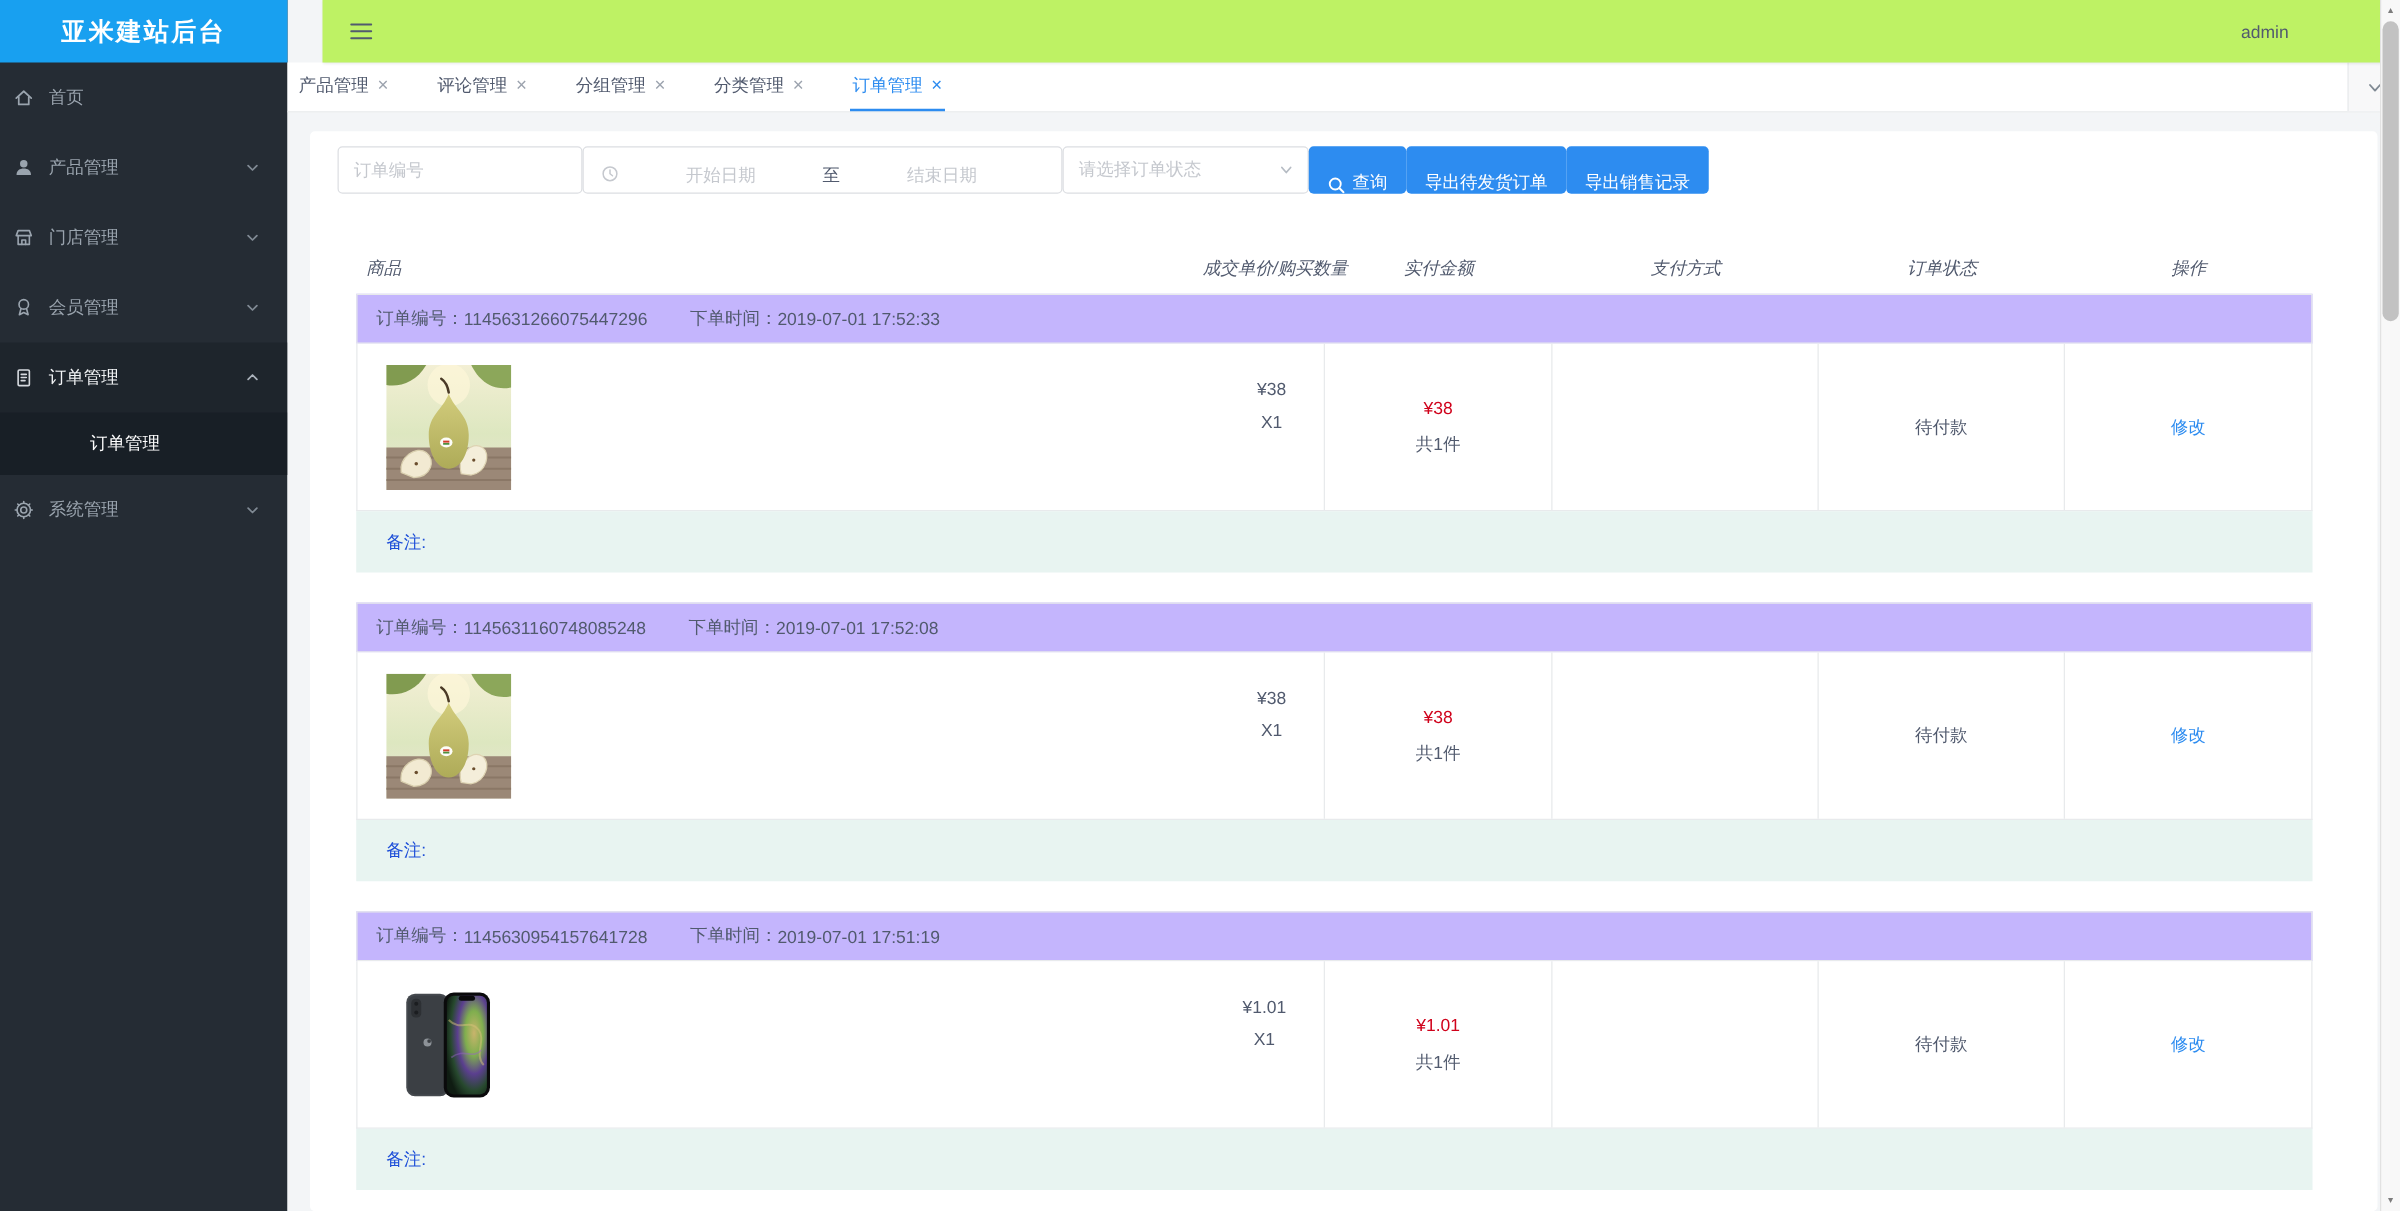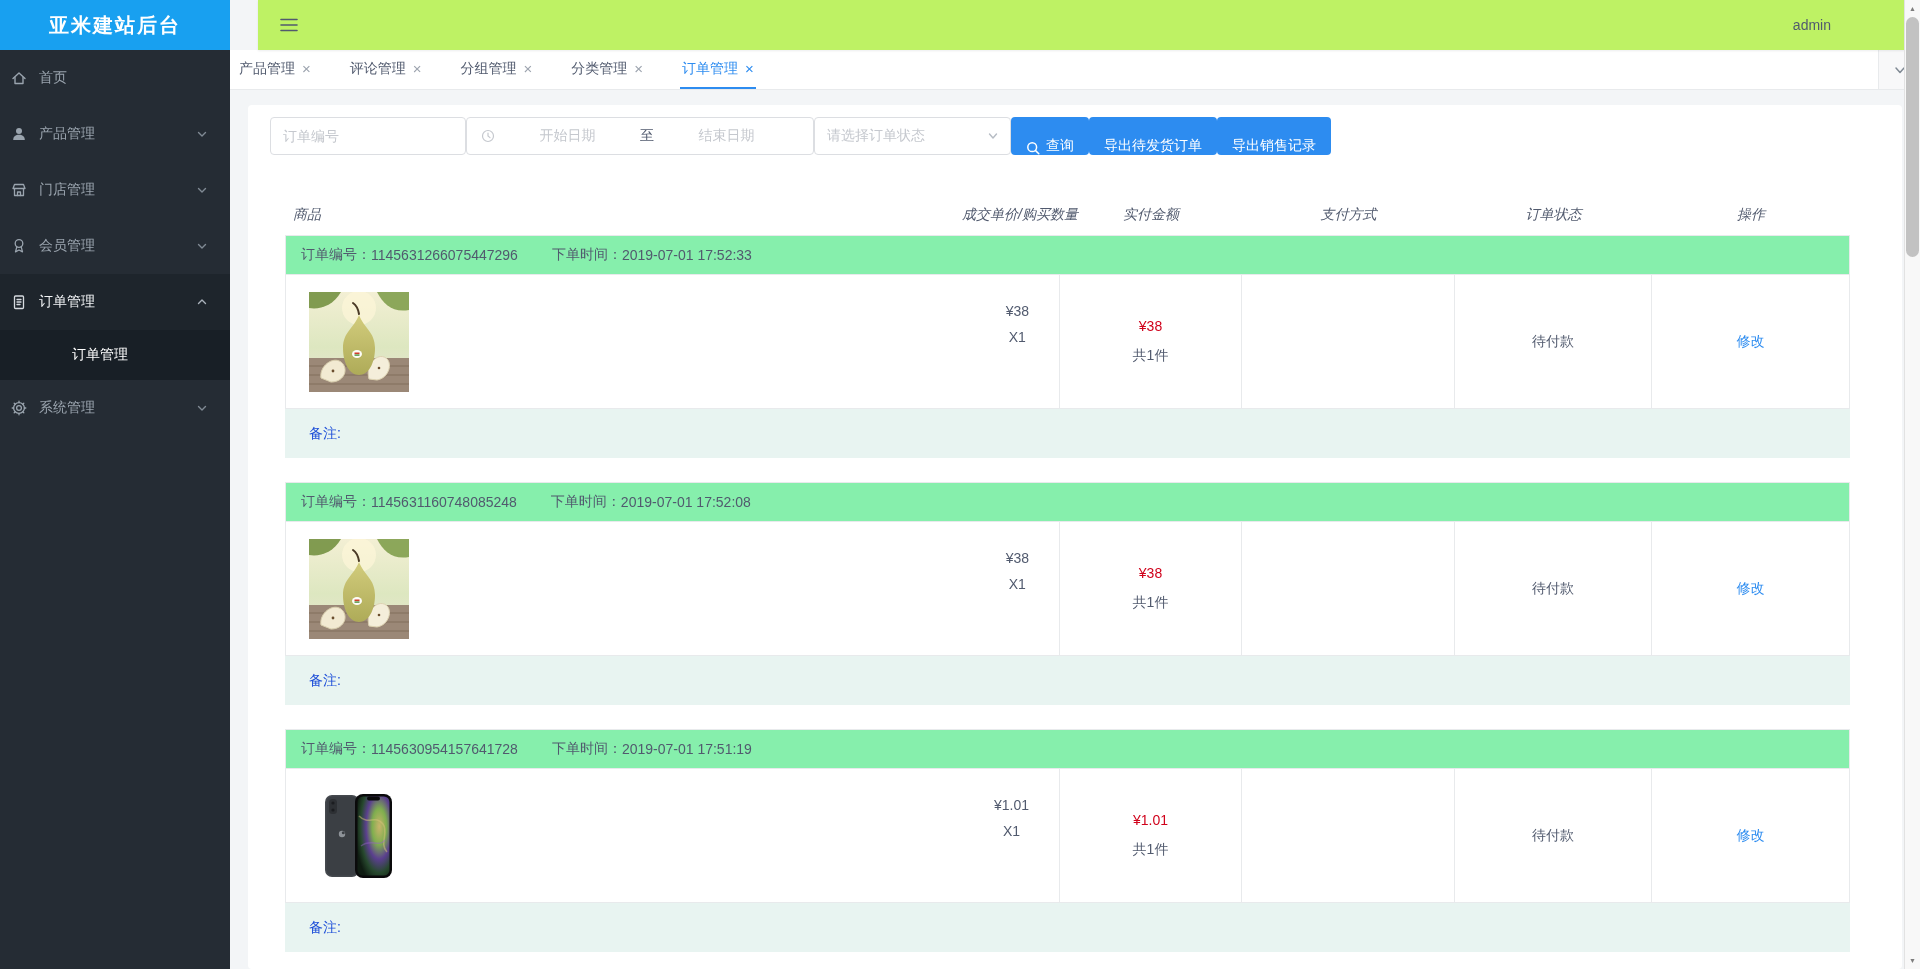--- a/index.html
+++ b/index.html
@@ -42,43 +42,43 @@
 
   .content { flex:1; background:#f3f5f7; padding:15px 18px 0; overflow:hidden; }
   .card { background:#fff; border-radius:4px; height:100%; padding:12px 22px 0; }
 
   
   .filters { display:flex; align-items:center; gap:0; }
   .f-input { width:196px; height:38px; border:1px solid #dcdee2; border-radius:4px;
              padding:0 12px; font-size:14px; color:#515a6e; outline:none;
              font-family:"Liberation Sans","DejaVu Sans",sans-serif; }
   .f-input::placeholder { color:#c5c8ce; }
-  .date-picker { width:348px; height:38px; border:1px solid #dcdee2; border-radius:4px;
-                 display:flex; align-items:center; padding:0 14px; cursor:pointer; }
+  .date-picker { width:384px; height:38px; border:1px solid #dcdee2; border-radius:4px;
+                 display:flex; align-items:flex-start; padding:14px 14px; cursor:pointer; }
   .date-picker .half { flex:1; text-align:center; }
   .ph { color:#c5c8ce; font-size:14px; }
   .sep { color:#515a6e; font-size:14px; }
   .f-select { width:197px; height:38px; border:1px solid #dcdee2; border-radius:4px;
               display:flex; align-items:center; justify-content:space-between; padding:0 10px 0 12px; cursor:pointer; }
   .btn { height:38px; border:none; border-radius:4px; background:#2d8cf0; color:#fff;
          font-size:14px; padding:0 15px; display:flex; align-items:flex-end; gap:6px; cursor:pointer;
          font-family:"Liberation Sans","DejaVu Sans",sans-serif; }
 
   
   .table-wrap { margin:40px 30px 0 15px; }
   .thead { display:flex; align-items:center; height:40px; font-size:14px; color:#515a6e;font-style:italic; }
   .th-product { flex:1; display:flex; justify-content:space-between; align-items:center; padding-left:8px; }
   .th-unit { margin-right:-18px; }
   .th-paid { width:182px; text-align:center; }
   .th-payment { width:213px; text-align:center; }
   .th-status { width:197px; text-align:center; }
   .th-action { width:198px; text-align:center; }
 
   .order-block { margin-bottom:24px; }
-  .order-head { height:40px; background:#86efac; border:1px solid #e8eaec; display:flex;
+  .order-head { height:40px; background:#c4b5fd; border:1px solid #e8eaec; display:flex;
                 align-items:center; padding:0 15px; font-size:14px; color:#515a6e; }
   .oh-time { margin-left:34px; }
   .order-row { display:flex; border:1px solid #e8eaec; border-top:none; height:134px; background:#fff; }
   .cell { border-left:1px solid #e8eaec; display:flex; flex-direction:column;
           align-items:center; justify-content:center; font-size:14px; color:#515a6e; }
   .cell-product { flex:1; border-left:none; flex-direction:row; justify-content:space-between;
                   align-items:flex-start; padding:17px 30px 16px 23px; }
   .p-img { width:100px; height:100px; display:block; }
   .p-price { text-align:center; padding-top:6px; line-height:26px; }
   .cell-paid { width:182px; }

